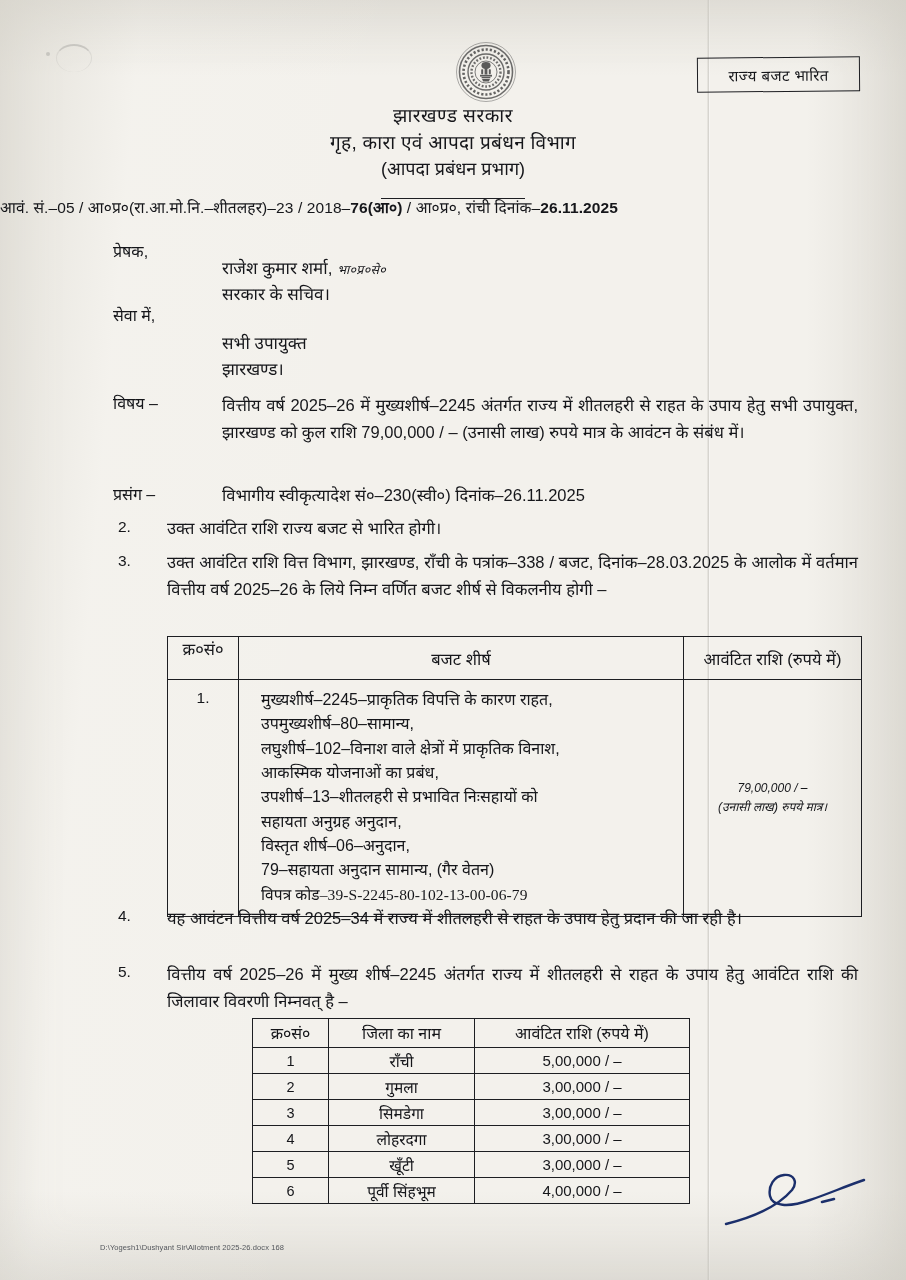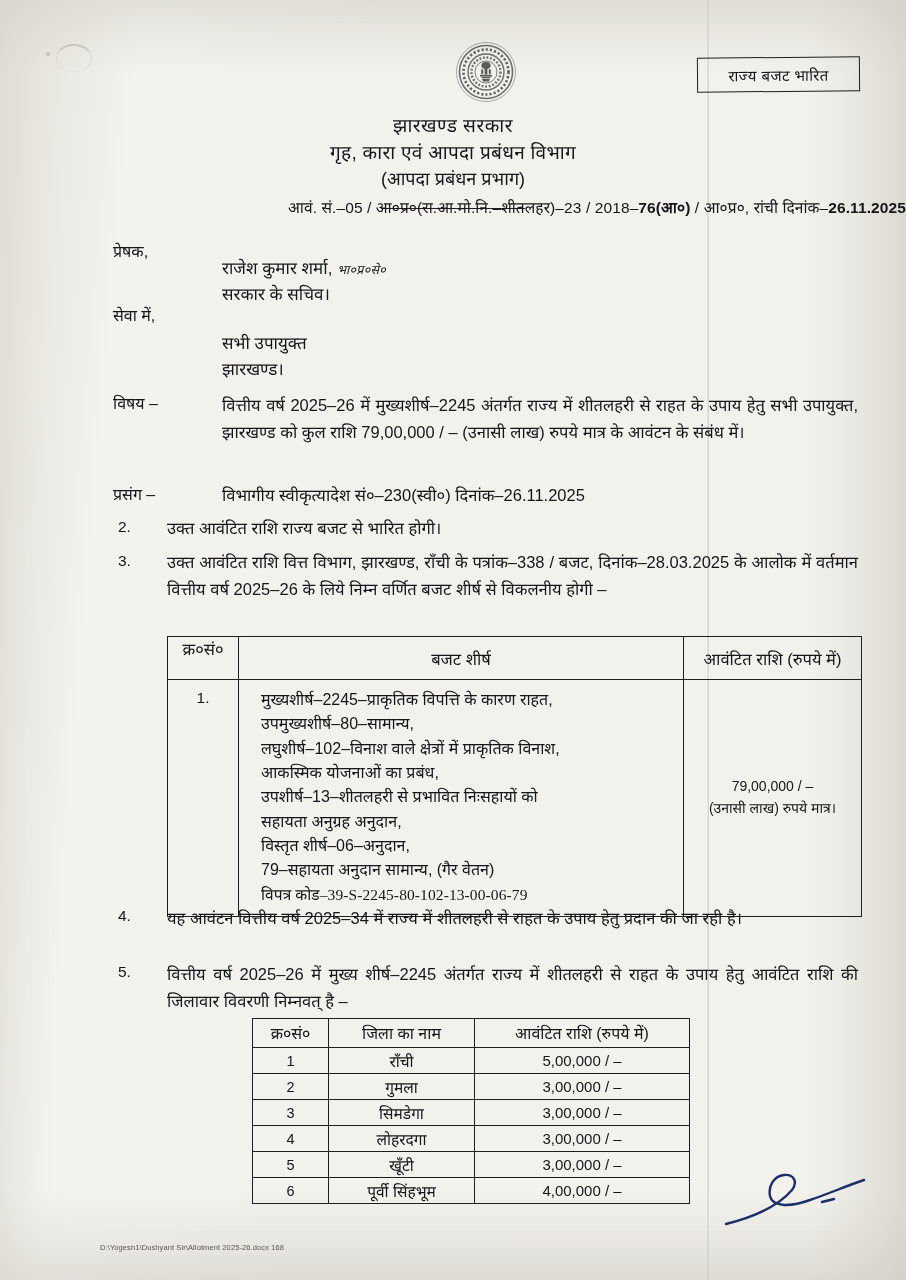--- a/index.html
+++ b/index.html
@@ -98,40 +98,40 @@
     left: 455px;
     top: 41px;
     width: 62px;
     height: 62px;
   }
 
   
   .heading {
     position: absolute;
     left: 0;
-    top: 113px;
+    top: 103px;
     width: 906px;
     text-align: center;
     line-height: 1.42;
   }
   .heading .h1 { font-size: 19px; letter-spacing: .5px; }
   .heading .h2 { font-size: 19px; letter-spacing: .3px; }
   .heading .h3 { font-size: 18px; }
   .heading .h3 span {
     border-bottom: 1.4px solid #1d1e22;
     padding-bottom: 19px;
   }
 
   
   .ref-line {
     position: absolute;
     left: 0;
     top: 196px;
     width: 906px;
-    text-align: right;
+    text-align: left;
     font-size: 15.5px;
     letter-spacing: .1px;
   }
   .ref-line b { font-weight: 700; }
 
   
   .blk { position: absolute; font-size: 16px; }
 
   .lbl-presak  { left: 113px; top: 240px; font-size: 16px; }
   .sender      { left: 222px; top: 256px; line-height: 1.55; font-size: 17px; }
@@ -180,21 +180,21 @@
   .budget-table .c-head { width: 444px; }
   .budget-table .c-amt  { width: 177px; text-align: center; }
   .budget-table thead td {
     height: 42px;
     text-align: center;
     vertical-align: middle;
     font-size: 16.5px;
   }
   .budget-table tbody .c-sl   { padding: 9px 0 0 0; font-size: 15.5px; }
   .budget-table tbody .c-head { padding: 8px 0 10px 22px; font-size: 16px; line-height: 1.52; }
-  .budget-table tbody .c-amt  { vertical-align: middle; font-size: 14px; line-height: 1.55; }
+  .budget-table tbody .c-amt  { vertical-align: middle; font-size: 12px; line-height: 1.55; font-style: italic; }
   .budget-table tbody .c-head .code {
     font-family: "Liberation Serif", serif;
     font-size: 15.5px;
     letter-spacing: .1px;
   }
 
   
   .district-table {
     position: absolute;
     left: 252px;

